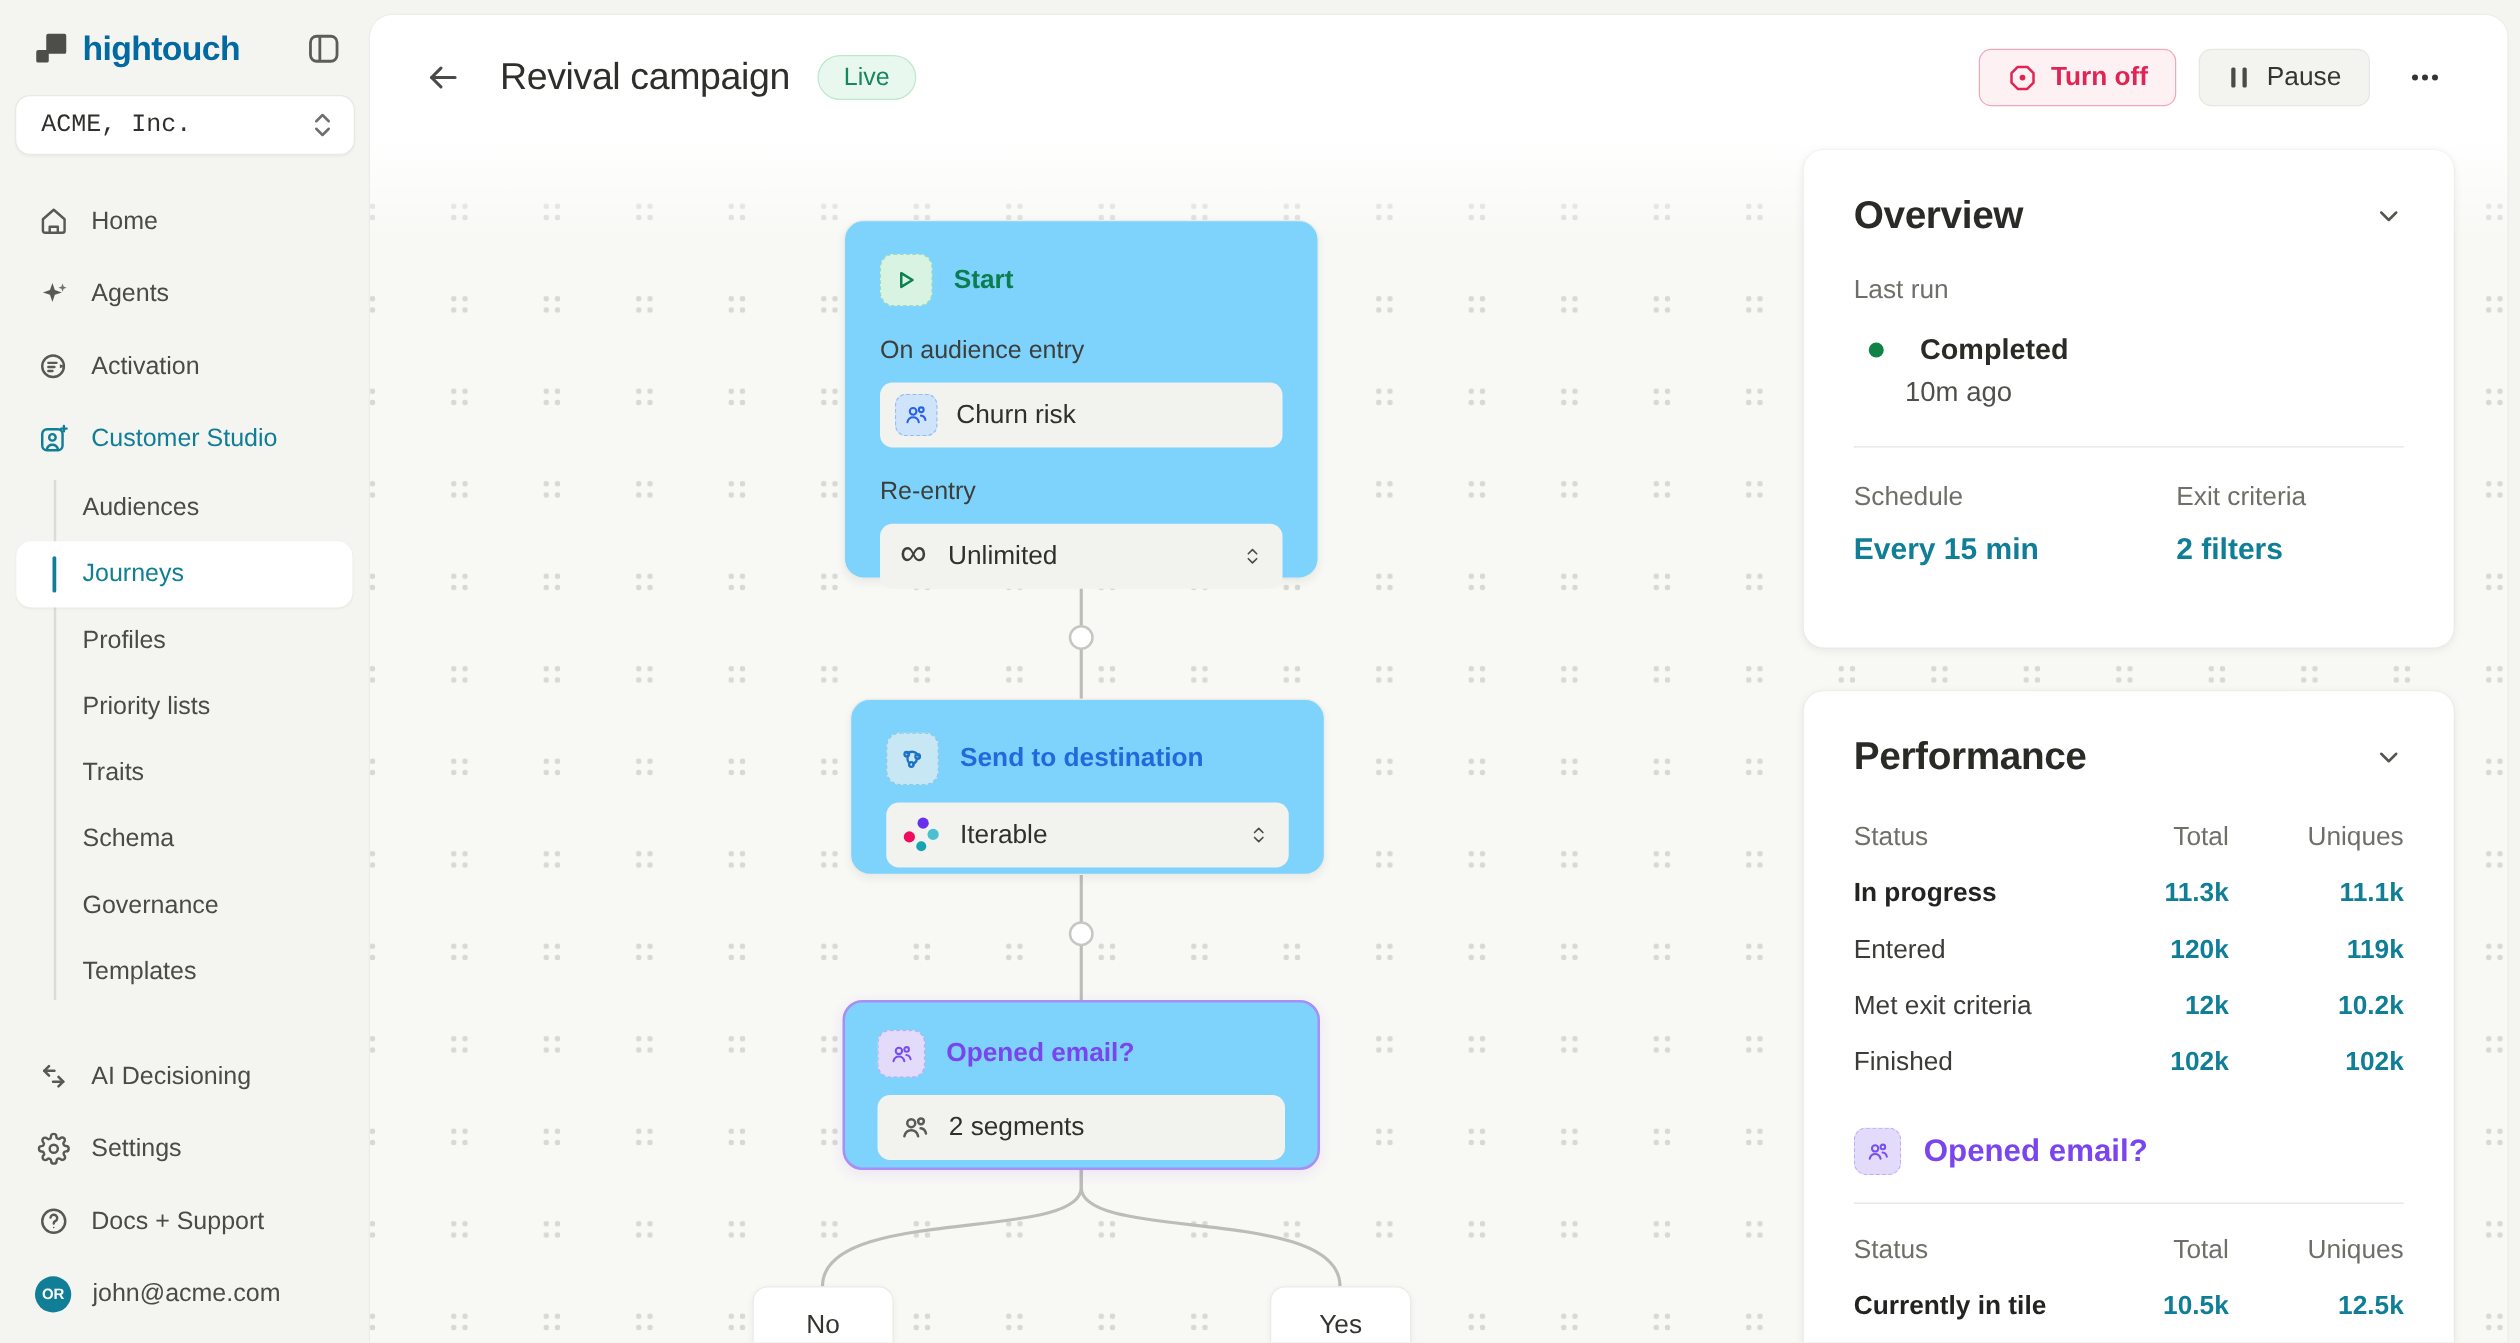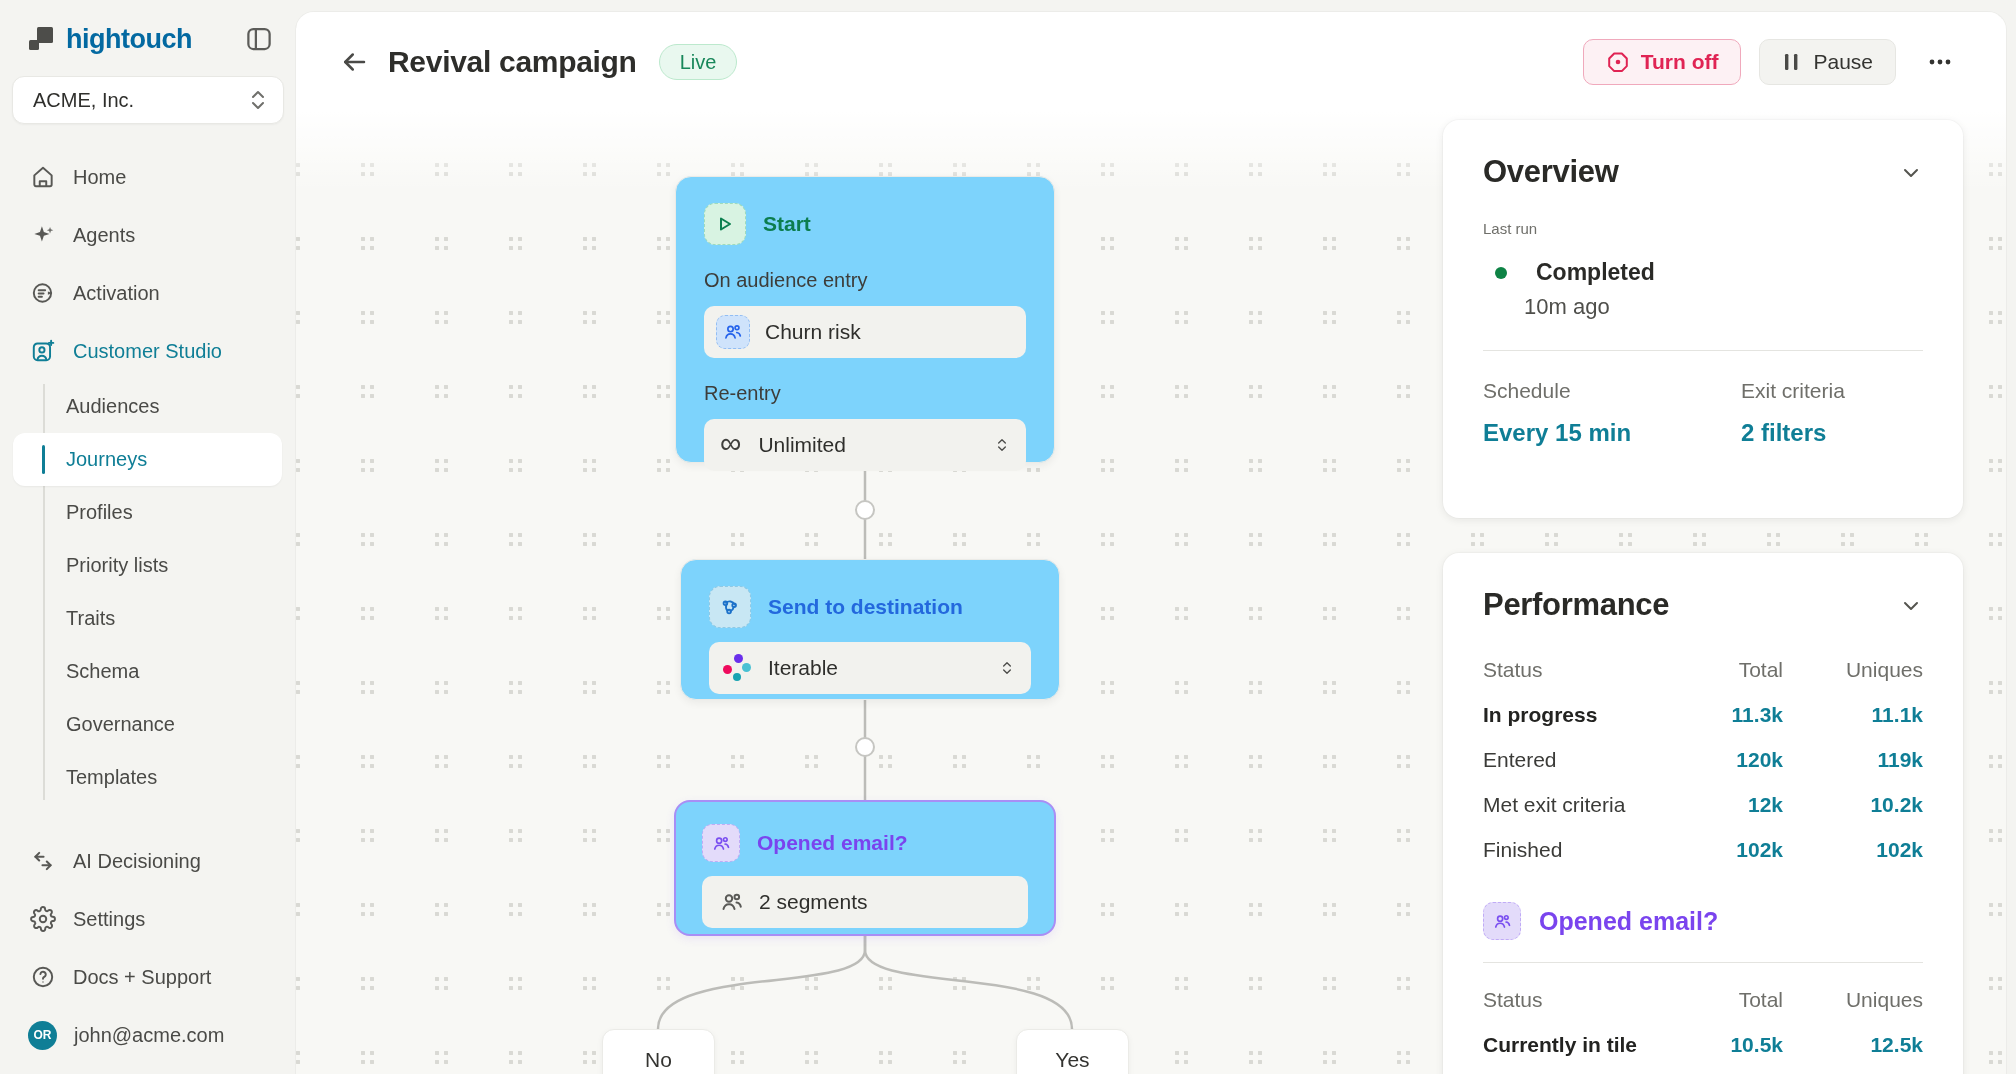--- a/index.html
+++ b/index.html
@@ -7,21 +7,21 @@
   body { font-family: "Liberation Sans", sans-serif; }
   .page { position: relative; width: 2016px; height: 1074px; overflow: hidden; background: #f4f4f1; color: #2b2b29; }
 
   
   .sidebar { position: absolute; left: 0; top: 0; width: 296px; height: 1074px; padding-top: 22px; display: flex; flex-direction: column; }
   .logo-row { display: flex; align-items: center; margin: 0 22px 0 26px; height: 34px; }
   .logo-mark { width: 30px; height: 30px; margin-right: 10px; }
   .logo-text { font-size: 27px; font-weight: 700; color: #0369a1; letter-spacing: -0.5px; }
   .panel-toggle { margin-left: auto; width: 30px; height: 30px; cursor: pointer; color: #5c5c59; }
   .workspace { margin: 20px 12px 0 12px; height: 48px; background: #fff; border: 1px solid #e8e8e4; border-radius: 12px; display: flex; align-items: center; padding: 0 16px 0 20px; box-shadow: 0 1px 2px rgba(0,0,0,.04); cursor: pointer; }
-  .workspace-name { font-size: 20px; color: #2f2f2c; }
+  .workspace-name { font-size: 20px; color: #2f2f2c; font-family: Liberation Mono, monospace; }
   .updown { margin-left: auto; color: #6f6f6b; }
   .nav { margin-top: 24px; }
   .nav-item { display: flex; align-items: center; height: 58px; padding-left: 30px; gap: 17px; font-size: 20px; color: #4a4a47; cursor: pointer; }
   .nav-item .nicon { width: 26px; height: 26px; flex: 0 0 26px; color: #585855; }
   .nav-item.teal, .nav-item.teal .nicon { color: #0f7e96; }
   .sub-list { position: relative; }
   .sub-list::before { content: ""; position: absolute; left: 43px; top: 4px; bottom: 4px; width: 2px; background: #dcdcd7; }
   .sub-item { position: relative; display: flex; align-items: center; height: 53px; margin: 0 14px 0 13px; padding-left: 53px; font-size: 20px; color: #4a4a47; border-radius: 12px; cursor: pointer; }
   .sub-item.active { background: #fff; color: #0f7e96; font-weight: 400; box-shadow: 0 1px 2px rgba(0,0,0,.05); z-index: 1; }
   .sub-item.active::before { content: ""; position: absolute; left: 29px; top: 12px; bottom: 12px; width: 3px; border-radius: 2px; background: #0f7e96; }
@@ -35,21 +35,21 @@
       radial-gradient(circle, #d9d9d4 2.1px, transparent 2.5px),
       radial-gradient(circle, #d9d9d4 2.1px, transparent 2.5px),
       radial-gradient(circle, #d9d9d4 2.1px, transparent 2.5px),
       radial-gradient(circle, #d9d9d4 2.1px, transparent 2.5px);
     background-size: 74px 74px, 74px 74px, 74px 74px, 74px 74px;
     background-position: 30px 42px, 39px 42px, 30px 51px, 39px 51px; }
   .white-fade { position: absolute; top: 0; left: 0; right: 0; height: 180px; background: linear-gradient(#ffffff 55%, rgba(255,255,255,0)); }
 
   .topbar { position: absolute; top: 0; left: 0; right: 0; height: 100px; display: flex; align-items: center; padding: 0 44px 0 38px; }
   .back-btn { width: 40px; height: 40px; display: flex; align-items: center; justify-content: center; color: #4a4a47; cursor: pointer; }
-  .page-title { font-size: 30px; font-weight: 700; color: #2e2e2b; letter-spacing: -0.3px; margin-left: 14px; }
+  .page-title { font-size: 30px; font-weight: 400; color: #2e2e2b; letter-spacing: -0.3px; margin-left: 26px; }
   .live-badge { margin-left: 22px; height: 36px; padding: 0 20px; border-radius: 18px; background: #e9f8ef; border: 1px solid #bce9cd; color: #18875a; font-size: 20px; display: flex; align-items: center; cursor: default; }
   .topbar-spacer { flex: 1; }
   .btn { height: 46px; border-radius: 10px; display: flex; align-items: center; gap: 11px; font-size: 21px; padding: 0 22px; cursor: pointer; border: 1px solid transparent; }
   .btn-danger { background: #fdf1f4; border-color: #f0a9bc; color: #e02454; font-weight: 600; }
   .btn-neutral { background: #f3f3f0; border-color: #e6e6e2; color: #343431; margin-left: 18px; }
   .more-btn { margin-left: 22px; color: #343431; width: 44px; height: 44px; display: flex; align-items: center; justify-content: center; cursor: pointer; font-size: 30px; letter-spacing: 2px; }
 
   
   .flow-svg { position: absolute; inset: 0; pointer-events: none; }
   .node { position: absolute; background: #7dd3fc; border: 1px solid #ebebe7; border-radius: 16px; box-shadow: 0 3px 8px rgba(25,25,20,.06); padding: 26px 28px; cursor: pointer; }
@@ -71,21 +71,21 @@
   .users-gray { color: #5a5a57; }
   .iterable-logo { width: 32px; height: 32px; position: relative; }
   .iterable-logo i { position: absolute; border-radius: 50%; }
   .branch-label-card { position: absolute; width: 113px; height: 62px; background: #fff; border: 1px solid #ebebe7; border-radius: 12px; box-shadow: 0 2px 6px rgba(25,25,20,.05); display: flex; justify-content: center; align-items: center; font-size: 21px; color: #343431; cursor: pointer; }
 
   
   .panel { position: absolute; width: 520px; background: #fff; border-radius: 16px; box-shadow: 0 2px 8px rgba(25,25,20,.08), 0 0 0 1px rgba(0,0,0,.02); padding: 34px 40px; }
   .panel-head { display: flex; align-items: center; justify-content: space-between; }
   .panel-title { font-size: 31px; font-weight: 700; color: #2a2a27; letter-spacing: -0.3px; }
   .collapse-chevron { color: #55554f; cursor: pointer; }
-  .ov-label { font-size: 15px; color: #6f6f6a; margin-top: 30px; }
+  .ov-label { font-size: 21px; color: #6f6f6a; margin-top: 30px; }
   .ov-status-row { display: flex; align-items: center; gap: 29px; margin-top: 22px; padding-left: 12px; }
   .status-dot { width: 12px; height: 12px; border-radius: 50%; background: #0e8345; }
   .ov-status-text { font-size: 23px; font-weight: 600; color: #2a2a27; }
   .ov-time { font-size: 22px; color: #4f4f4b; margin-top: 8px; padding-left: 41px; }
   .panel-divider { border: none; border-top: 1px solid #e4e4e0; margin-top: 30px; }
   .ov-cols { display: grid; grid-template-columns: 258px 1fr; margin-top: 28px; }
   .ov-col-label { font-size: 21px; color: #6f6f6a; }
   .ov-col-value { font-size: 24px; font-weight: 600; color: #0f7e96; margin-top: 16px; cursor: pointer; }
   .stats-table { margin-top: 24px; }
   .stats-row { display: grid; grid-template-columns: 1fr 110px 140px; align-items: center; height: 45px; font-size: 21px; }

